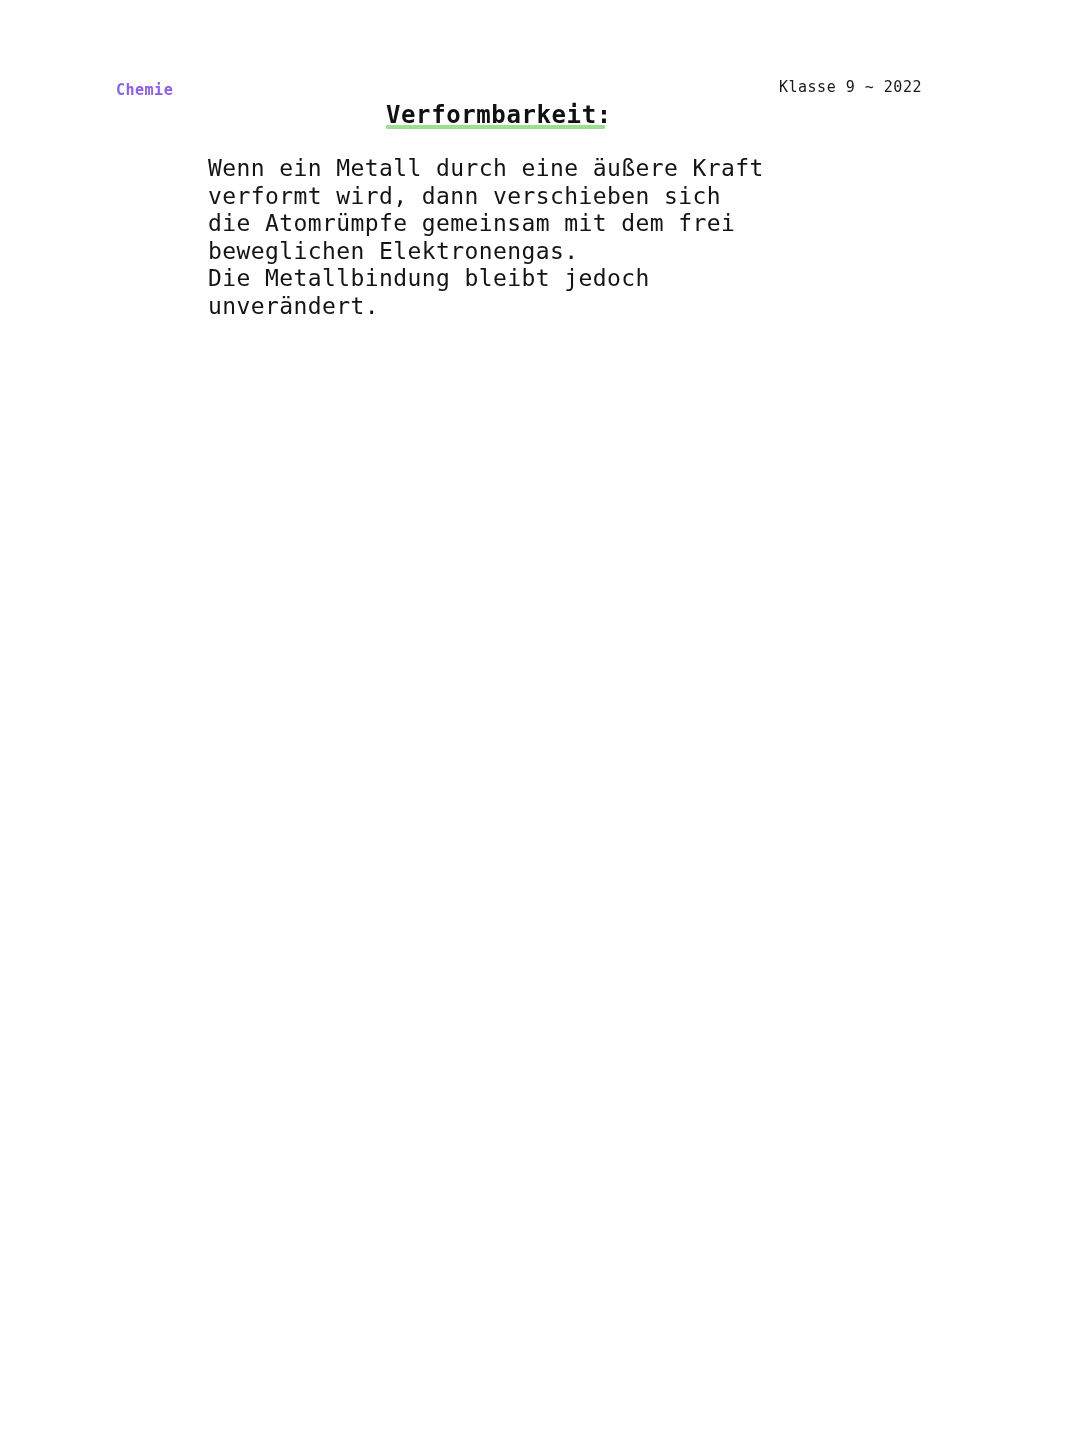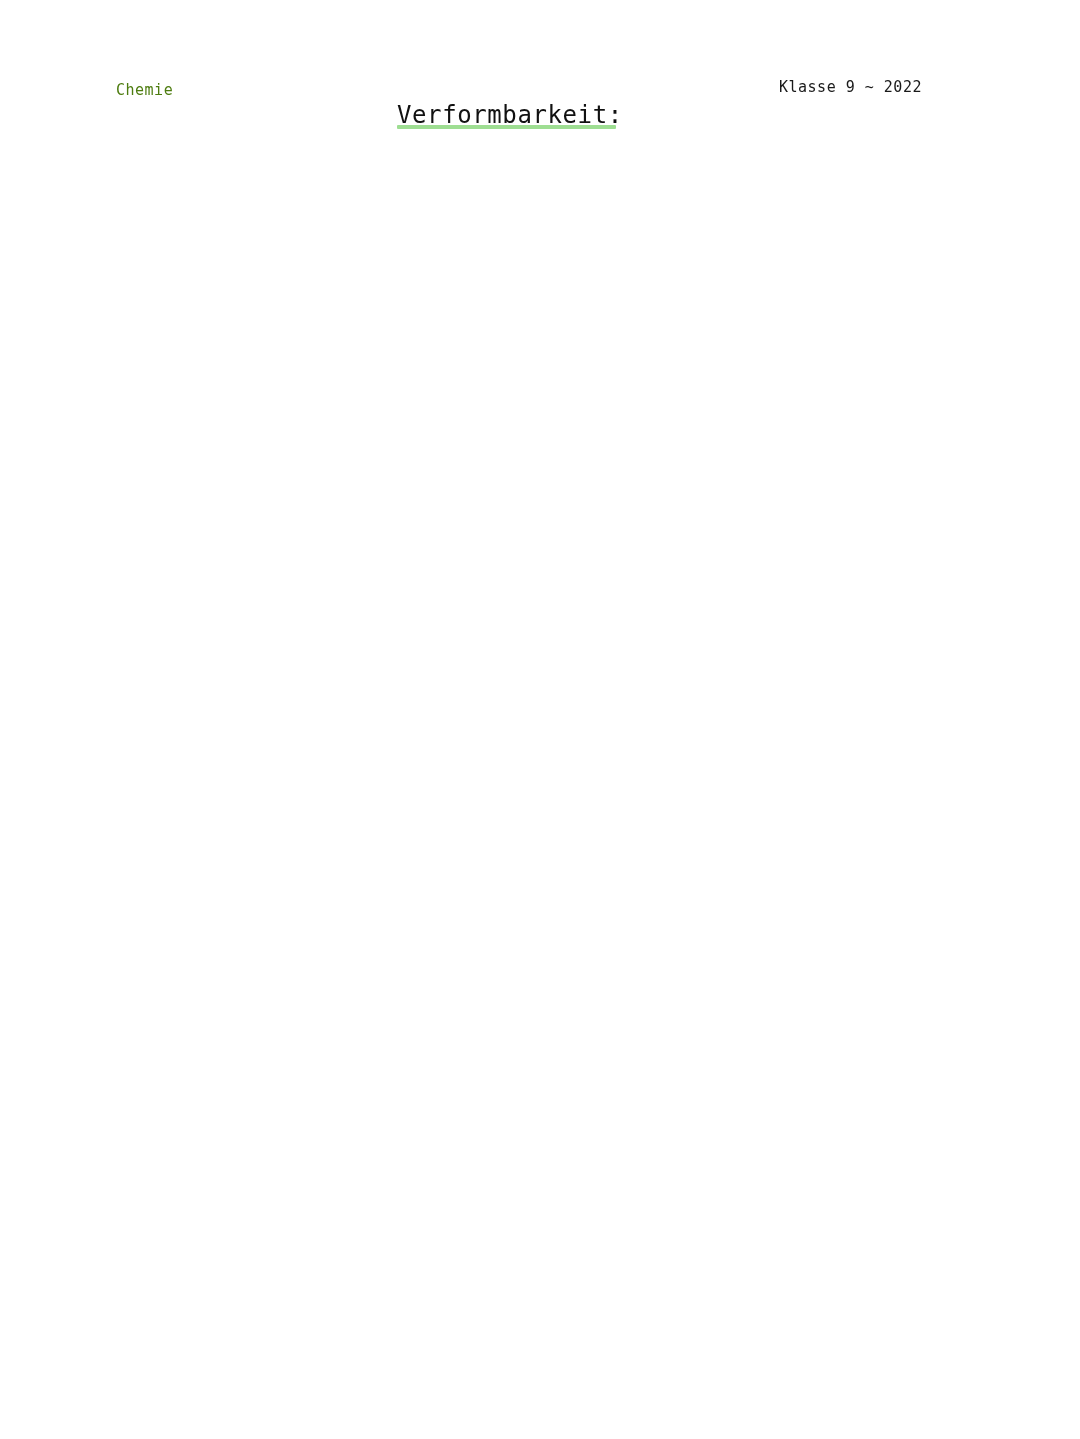--- a/index.html
+++ b/index.html
@@ -21,40 +21,42 @@
     inset: 0;
     background: #ffffff;
   }
 
   .subject-label {
     position: absolute;
     left: 116px;
     top: 81px;
     font-size: 15px;
     letter-spacing: 0.5px;
-    color: #4d7c0f;
+    color: #8b5cf6;
     white-space: nowrap;
+    font-weight: bold;
   }
 
   .class-label {
     position: absolute;
     left: 779px;
     top: 78px;
     font-size: 15px;
     letter-spacing: 0.5px;
     color: #1a1a1a;
     white-space: nowrap;
     text-align: center;
   }
 
   .title-wrap {
     position: absolute;
-    left: 397px;
+    left: 386px;
     top: 101px;
     display: inline-block;
+    font-weight: bold;
   }
 
   .title-text {
     font-size: 24px;
     letter-spacing: 0.6px;
     color: #111111;
     white-space: nowrap;
     line-height: 1.2;
     position: relative;
     z-index: 2;
@@ -90,14 +92,20 @@
 
   <div class="subject-label">Chemie</div>
 
   <div class="class-label">Klasse 9 ~ 2022</div>
 
   <div class="title-wrap">
     <div class="title-underline"></div>
     <div class="title-text">Verformbarkeit:</div>
   </div>
 
+  <div class="body-text">Wenn ein Metall durch eine äußere Kraft
+verformt wird, dann verschieben sich
+die Atomrümpfe gemeinsam mit dem frei
+beweglichen Elektronengas.
+Die Metallbindung bleibt jedoch
+unverändert.</div>
 
 </div>
 
 </body></html>

